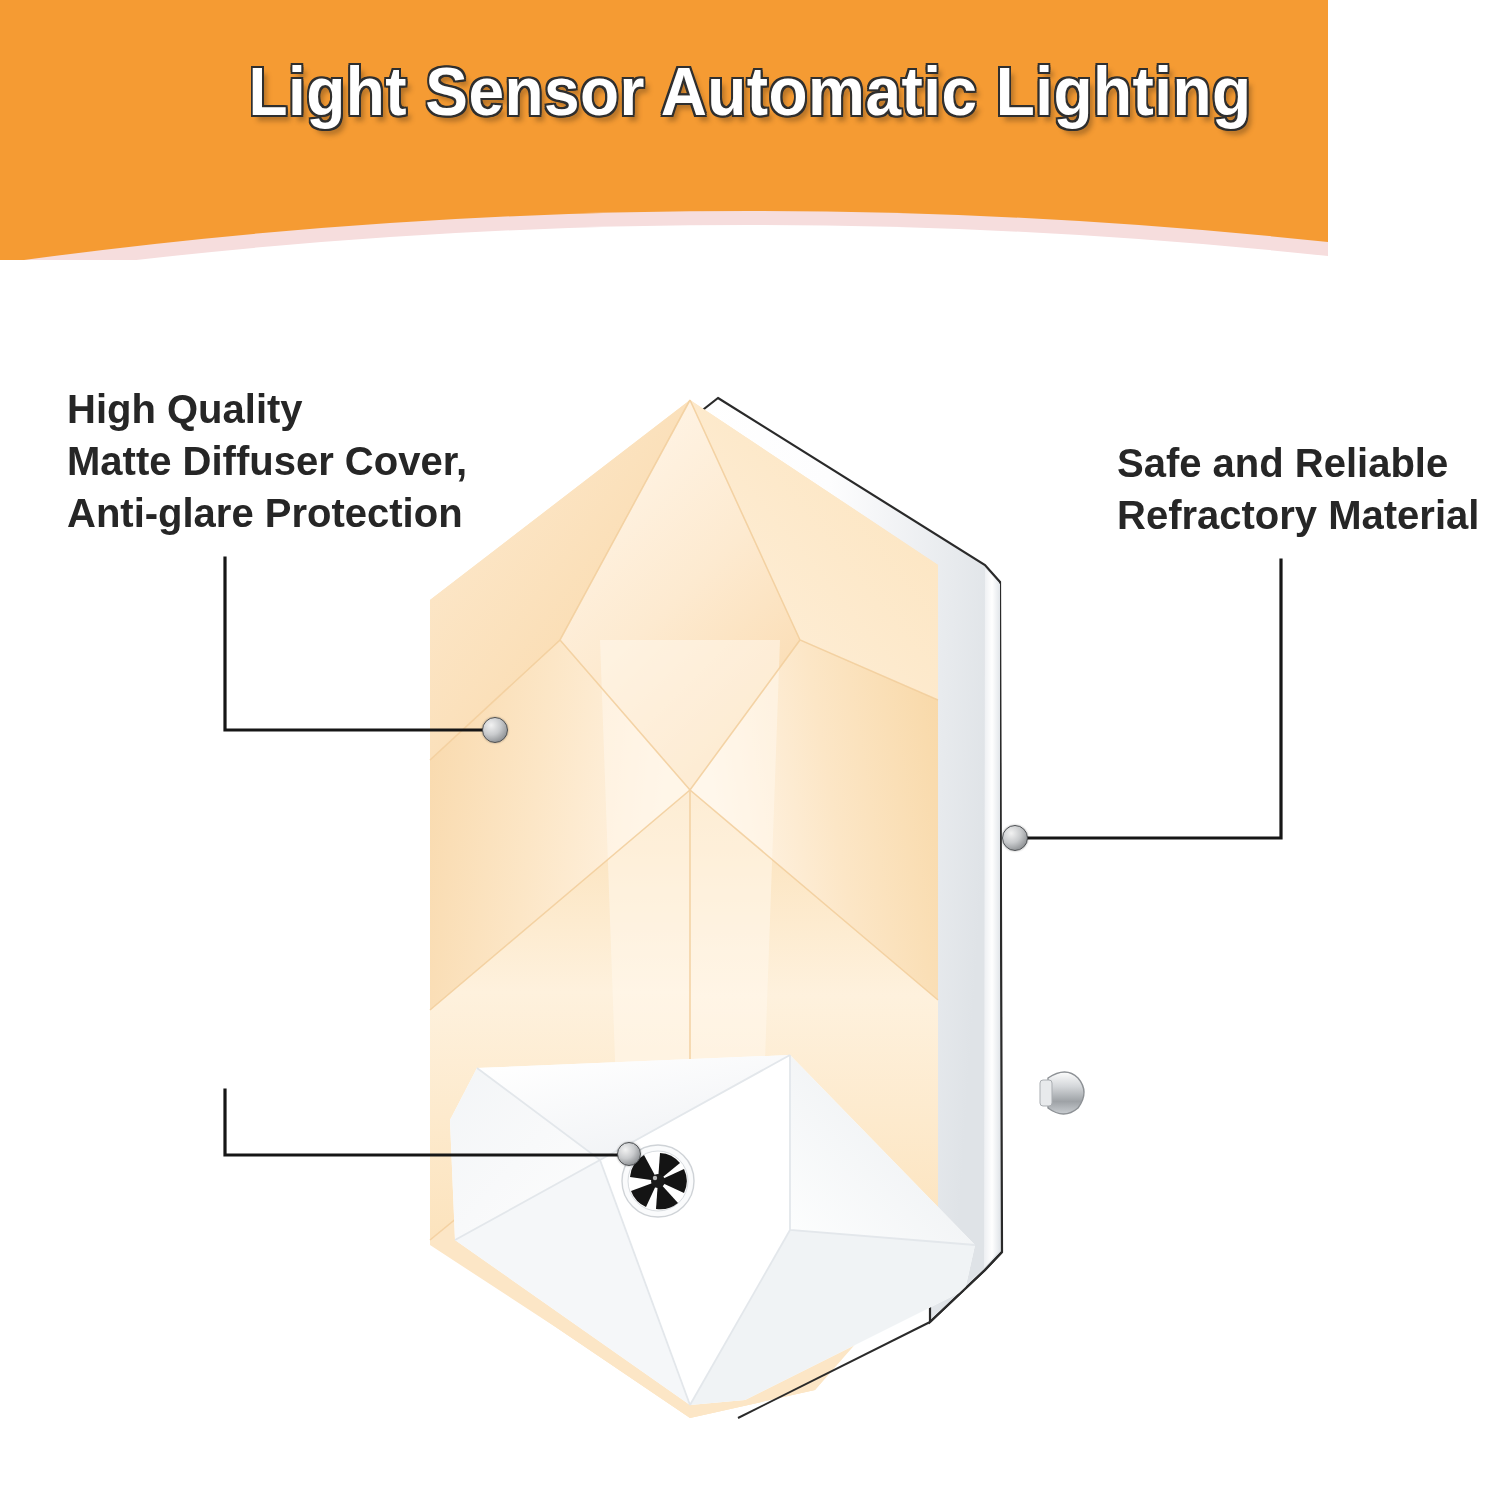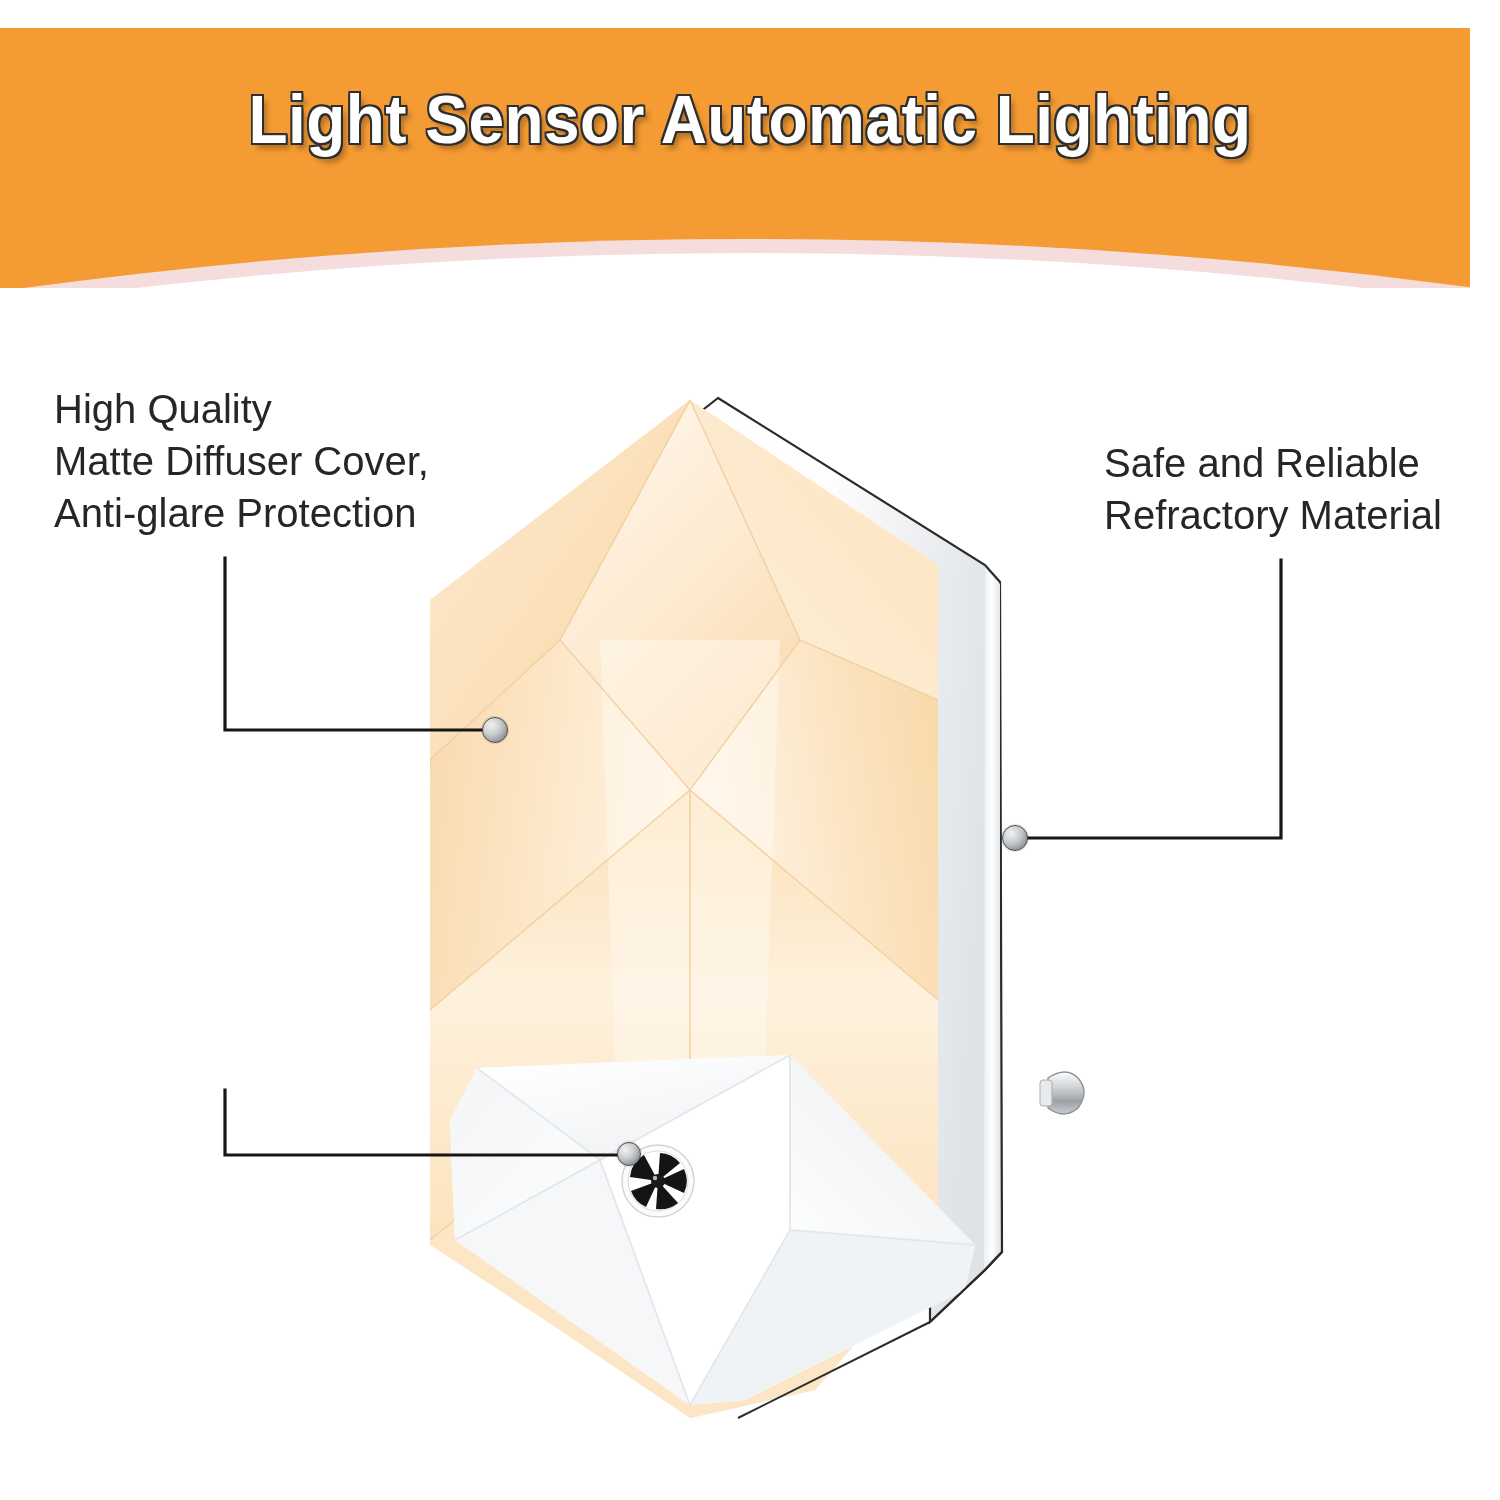--- a/index.html
+++ b/index.html
@@ -17,25 +17,24 @@
     width: 1500px;
     height: 1500px;
     background: #ffffff;
     overflow: hidden;
   }
 
   
   #header-banner {
     position: absolute;
     left: 0; top: 0;
-    width: 1470px;
+    width: 1328px;
     height: 260px;
     overflow: hidden;
     z-index: 5;
-    margin-top: 28px;
   }
   #header-svg { display: block; }
 
   #header-title {
     position: absolute;
     left: 0; top: 48px;
     width: 1500px;
     text-align: center;
     z-index: 7;
     font-family: "Liberation Sans", sans-serif;
@@ -53,26 +52,27 @@
        5px 6px 6px rgba(60,40,20,0.35);
     white-space: nowrap;
     user-select: none;
   }
 
   
   .callout-text {
     position: absolute;
     color: #262626;
     font-family: "Liberation Sans", sans-serif;
-    font-weight: 400;
+    font-weight: 700;
     font-size: 40px;
     line-height: 52px;
     white-space: pre-line;
     z-index: 20;
     user-select: none;
+    margin-left: 13px;
   }
   #callout-diffuser-text { left: 54px;  top: 383px; text-align: left;  width: 560px; }
   #callout-material-text { left: 1104px; top: 437px; text-align: left; width: 400px; }
   #callout-sensor-text   { left: 112px; top: 1013px; text-align: left; width: 400px; }
 
   
   #leader-layer { position: absolute; left: 0; top: 0; z-index: 18; }
 
   
   #product-layer { position: absolute; left: 0; top: 0; z-index: 12; }

